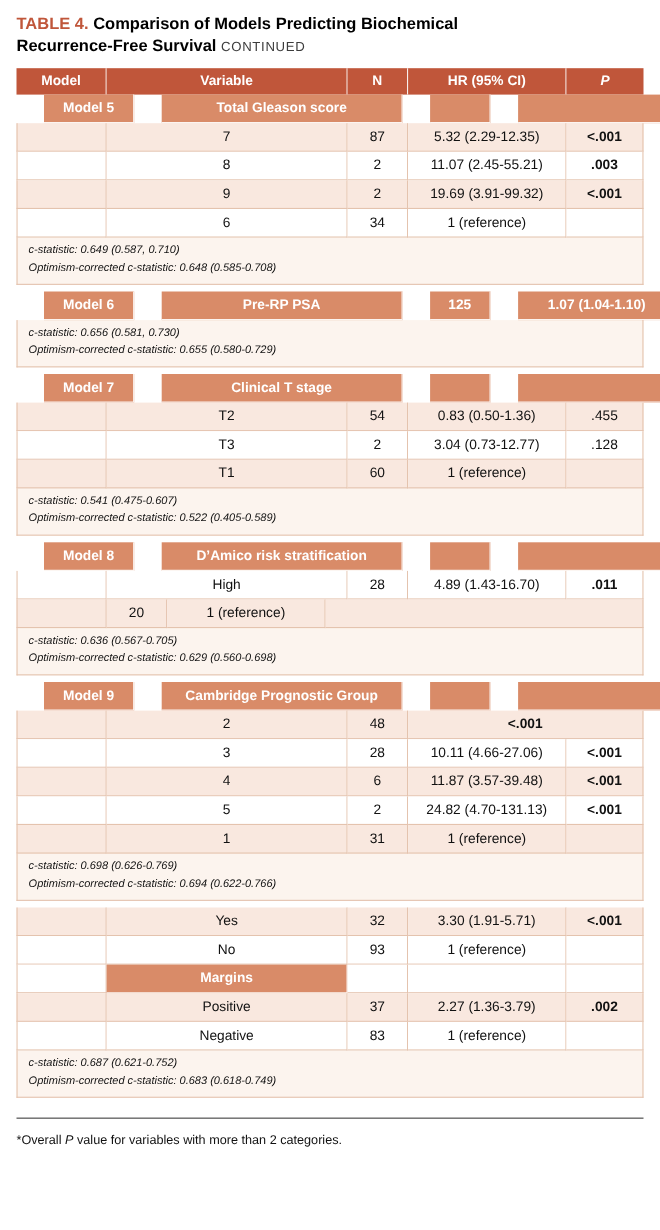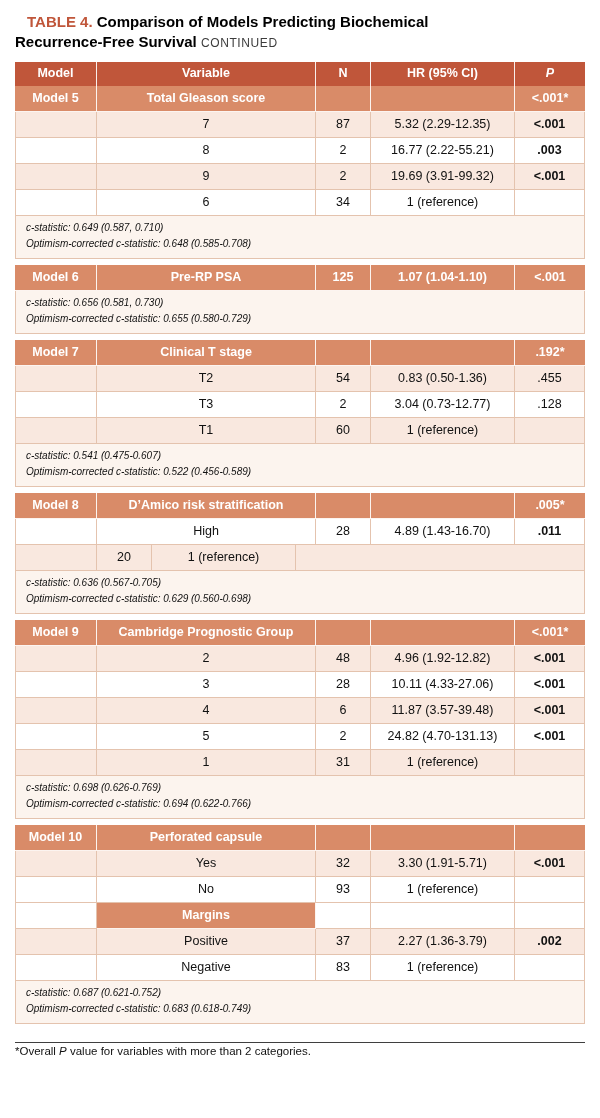--- a/index.html
+++ b/index.html
@@ -1,41 +1,41 @@
 <!DOCTYPE html>
 <html style="--accent: #c0563a; --header-bg: #c0563a; --model-bg: #d98b68; --tint: #f9e8df; --cstat-bg: #fcf4ee; --border: #e4c3ae;"><head>
 <meta charset="utf-8">
 <style>
   html,body{margin:0;padding:0;background:#ffffff;}
   body{width:600px;font-family:"Liberation Sans",sans-serif;color:#111;}
   .page{padding:10px 15px 14px;}
   .title{margin:2px 0 9px;font-size:15px;font-weight:bold;line-height:1.35;max-width:470px;color:#000;}
-  .t-label{color:var(--accent,#c0563a);margin-left:12px;}
+  .t-label{color:var(--accent,#c0563a);}
   .t-cont{font-weight:normal;font-size:12px;letter-spacing:.6px;color:#3c3c3c;}
   .row{display:flex;}
   .c{box-sizing:border-box;display:flex;align-items:center;justify-content:center;text-align:center;font-size:12.5px;line-height:1.2;padding:2px 4px;}
   .cm{width:82px;flex:none;}
   .cv{width:219px;flex:none;}
   .cn{width:55px;flex:none;}
   .ch{width:144px;flex:none;}
   .cp{flex:1;}
   .hrow .c{background:var(--header-bg,#c0563a);color:#fff;font-weight:bold;min-height:24px;border-right:1px solid rgba(255,255,255,.9);}
   .hrow .cp{border-right:none;font-style:italic;}
-  .mrow .c{background:var(--model-bg,#d98b68);color:#fff;font-weight:bold;min-height:26px;border-right:1px solid rgba(255,255,255,.9);border-bottom:1px solid rgba(255,255,255,.9);}
+  .mrow .c{background:var(--model-bg,#d98b68);color:#fff;font-weight:bold;min-height:26px;border-right:1px solid rgba(255,255,255,.9);border-bottom:1px solid rgba(255,255,255,.9);margin-left:25px;}
   .mrow .cp{border-right:none;}
   .drow .c{background:#fff;min-height:26px;border-right:1px solid var(--border,#e4c3ae);border-bottom:1px solid var(--border,#e4c3ae);}
   .drow .c:first-child{border-left:1px solid var(--border,#e4c3ae);}
   .drow.tint .c{background:var(--tint,#f9e8df);}
   .subrow .c{background:#fff;min-height:26px;border-right:1px solid var(--border,#e4c3ae);border-bottom:1px solid var(--border,#e4c3ae);}
   .subrow .c:first-child{border-left:1px solid var(--border,#e4c3ae);}
   .subrow .cv{background:var(--model-bg,#d98b68);color:#fff;font-weight:bold;border-right:1px solid rgba(255,255,255,.9);border-bottom:1px solid rgba(255,255,255,.9);}
   .sig{font-weight:bold;}
   .section{margin-bottom:6px;}
   .cstat{background:var(--cstat-bg,#fcf4ee);border:1px solid var(--border,#e4c3ae);border-top:none;padding:4px 10px 6px;font-size:10px;line-height:16px;color:#111;font-style:italic;}
-  .footnotes{border-top:1px solid #3f3f3f;margin-top:18px;padding-top:0;}
+  .footnotes{border-top:1px solid #3f3f3f;margin-top:18px;padding-top:12px;}
   .fn{margin:0 0 7px;font-size:11.5px;line-height:1.45;color:#111;}
   .fn .it{font-style:italic;}
 </style>
 </head>
 <body>
 
 <div class="page">
   <p class="title"><span class="t-label">TABLE 4.</span> <span>Comparison of Models Predicting Biochemical Recurrence-Free Survival</span> <span class="t-cont">CONTINUED</span></p>
 
   <div>
@@ -59,21 +59,21 @@
             <div class="c cm"></div>
             <div class="c cv">7</div>
             <div class="c cn">87</div>
             <div class="c ch">5.32 (2.29-12.35)</div>
             <div class="c cp sig">&lt;.001</div>
           </div>
           <div class="row drow">
             <div class="c cm"></div>
             <div class="c cv">8</div>
             <div class="c cn">2</div>
-            <div class="c ch">16.77 (2.22-55.21)</div>
+            <div class="c ch">11.07 (2.45-55.21)</div>
             <div class="c cp sig">.003</div>
           </div>
           <div class="row drow tint">
             <div class="c cm"></div>
             <div class="c cv">9</div>
             <div class="c cn">2</div>
             <div class="c ch">19.69 (3.91-99.32)</div>
             <div class="c cp sig">&lt;.001</div>
           </div>
           <div class="row drow">
@@ -125,21 +125,21 @@
           </div>
           <div class="row drow tint">
             <div class="c cm"></div>
             <div class="c cv">T1</div>
             <div class="c cn">60</div>
             <div class="c ch">1 (reference)</div>
             <div class="c cp"></div>
           </div>
           <div class="cstat">
             <div class="cline">c-statistic: 0.541 (0.475-0.607)</div>
-            <div class="cline">Optimism-corrected c-statistic: 0.522 (0.456-0.589)</div>
+            <div class="cline">Optimism-corrected c-statistic: 0.522 (0.405-0.589)</div>
           </div>
         </div>
         <div class="section">
           <div class="row mrow">
             <div class="c cm">Model 8</div>
             <div class="c cv">D’Amico risk stratification</div>
             <div class="c cn"></div>
             <div class="c ch"></div>
             <div class="c cp">.005*</div>
           </div>
@@ -166,28 +166,27 @@
             <div class="c cm">Model 9</div>
             <div class="c cv">Cambridge Prognostic Group</div>
             <div class="c cn"></div>
             <div class="c ch"></div>
             <div class="c cp">&lt;.001*</div>
           </div>
           <div class="row drow tint">
             <div class="c cm"></div>
             <div class="c cv">2</div>
             <div class="c cn">48</div>
-            <div class="c ch">4.96 (1.92-12.82)</div>
             <div class="c cp sig">&lt;.001</div>
           </div>
           <div class="row drow">
             <div class="c cm"></div>
             <div class="c cv">3</div>
             <div class="c cn">28</div>
-            <div class="c ch">10.11 (4.33-27.06)</div>
+            <div class="c ch">10.11 (4.66-27.06)</div>
             <div class="c cp sig">&lt;.001</div>
           </div>
           <div class="row drow tint">
             <div class="c cm"></div>
             <div class="c cv">4</div>
             <div class="c cn">6</div>
             <div class="c ch">11.87 (3.57-39.48)</div>
             <div class="c cp sig">&lt;.001</div>
           </div>
           <div class="row drow">
@@ -203,27 +202,20 @@
             <div class="c cn">31</div>
             <div class="c ch">1 (reference)</div>
             <div class="c cp"></div>
           </div>
           <div class="cstat">
             <div class="cline">c-statistic: 0.698 (0.626-0.769)</div>
             <div class="cline">Optimism-corrected c-statistic: 0.694 (0.622-0.766)</div>
           </div>
         </div>
         <div class="section">
-          <div class="row mrow">
-            <div class="c cm">Model 10</div>
-            <div class="c cv">Perforated capsule</div>
-            <div class="c cn"></div>
-            <div class="c ch"></div>
-            <div class="c cp"></div>
-          </div>
           <div class="row drow tint">
             <div class="c cm"></div>
             <div class="c cv">Yes</div>
             <div class="c cn">32</div>
             <div class="c ch">3.30 (1.91-5.71)</div>
             <div class="c cp sig">&lt;.001</div>
           </div>
           <div class="row drow">
             <div class="c cm"></div>
             <div class="c cv">No</div>

